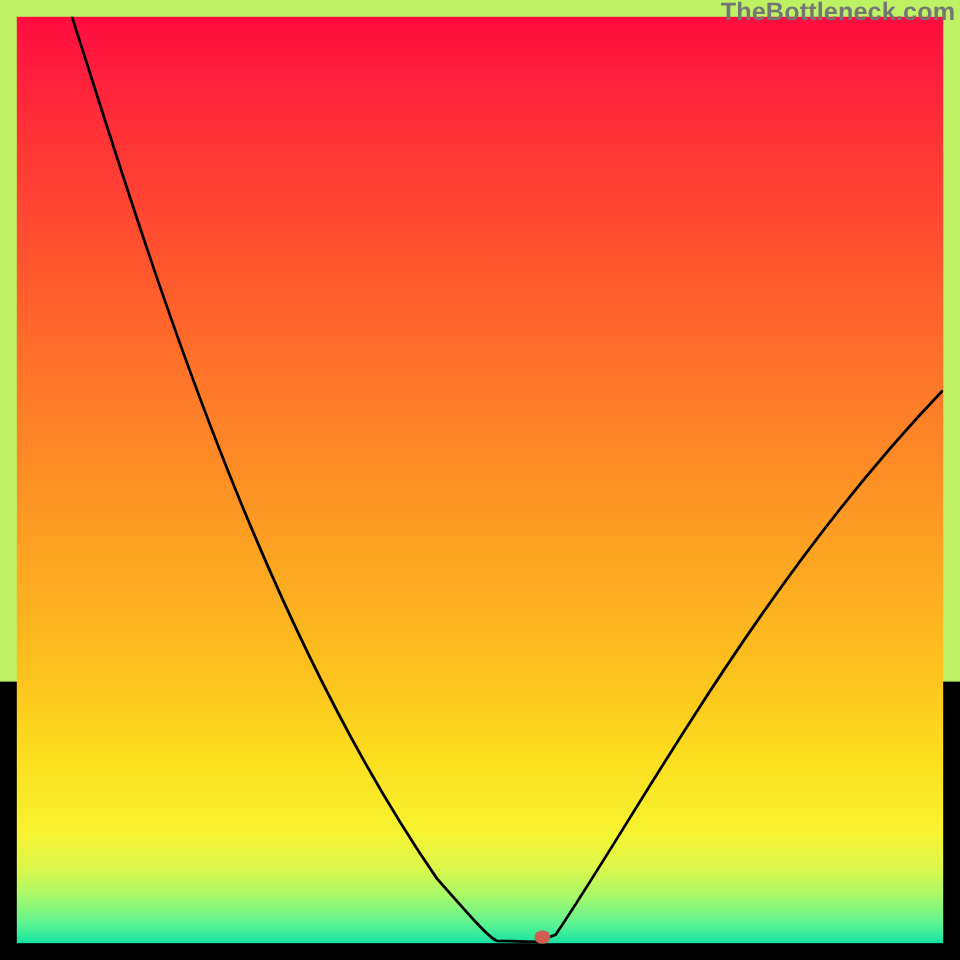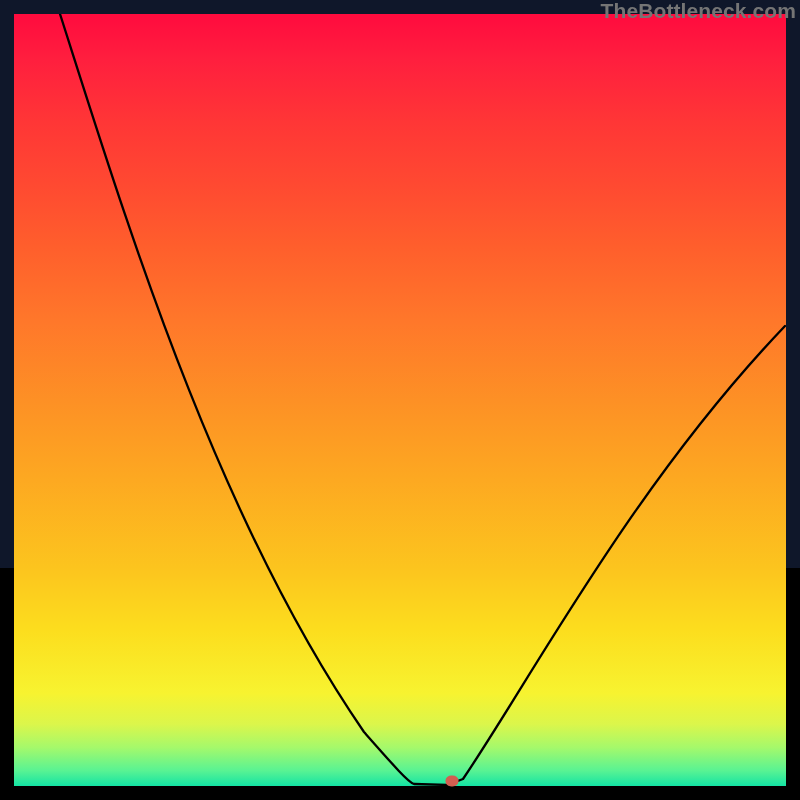--- a/index.html
+++ b/index.html
@@ -1,21 +1,21 @@
 <!DOCTYPE html>
 <html><head>
 <meta charset="utf-8">
 <style>
   * { margin: 0; padding: 0; box-sizing: border-box; }
   html, body { width: 800px; height: 800px; overflow: hidden; background: #000; }
   .frame {
     position: absolute;
     top: 0; left: 0;
     width: 800px; height: 568px;
-    background: #0f172a;
+    background: #bef264;
   }
   .plot {
     position: absolute;
     top: 14px;
     left: 14px;
     width: 772px;
     height: 772px;
   }
   .gradient {
     position: absolute;

